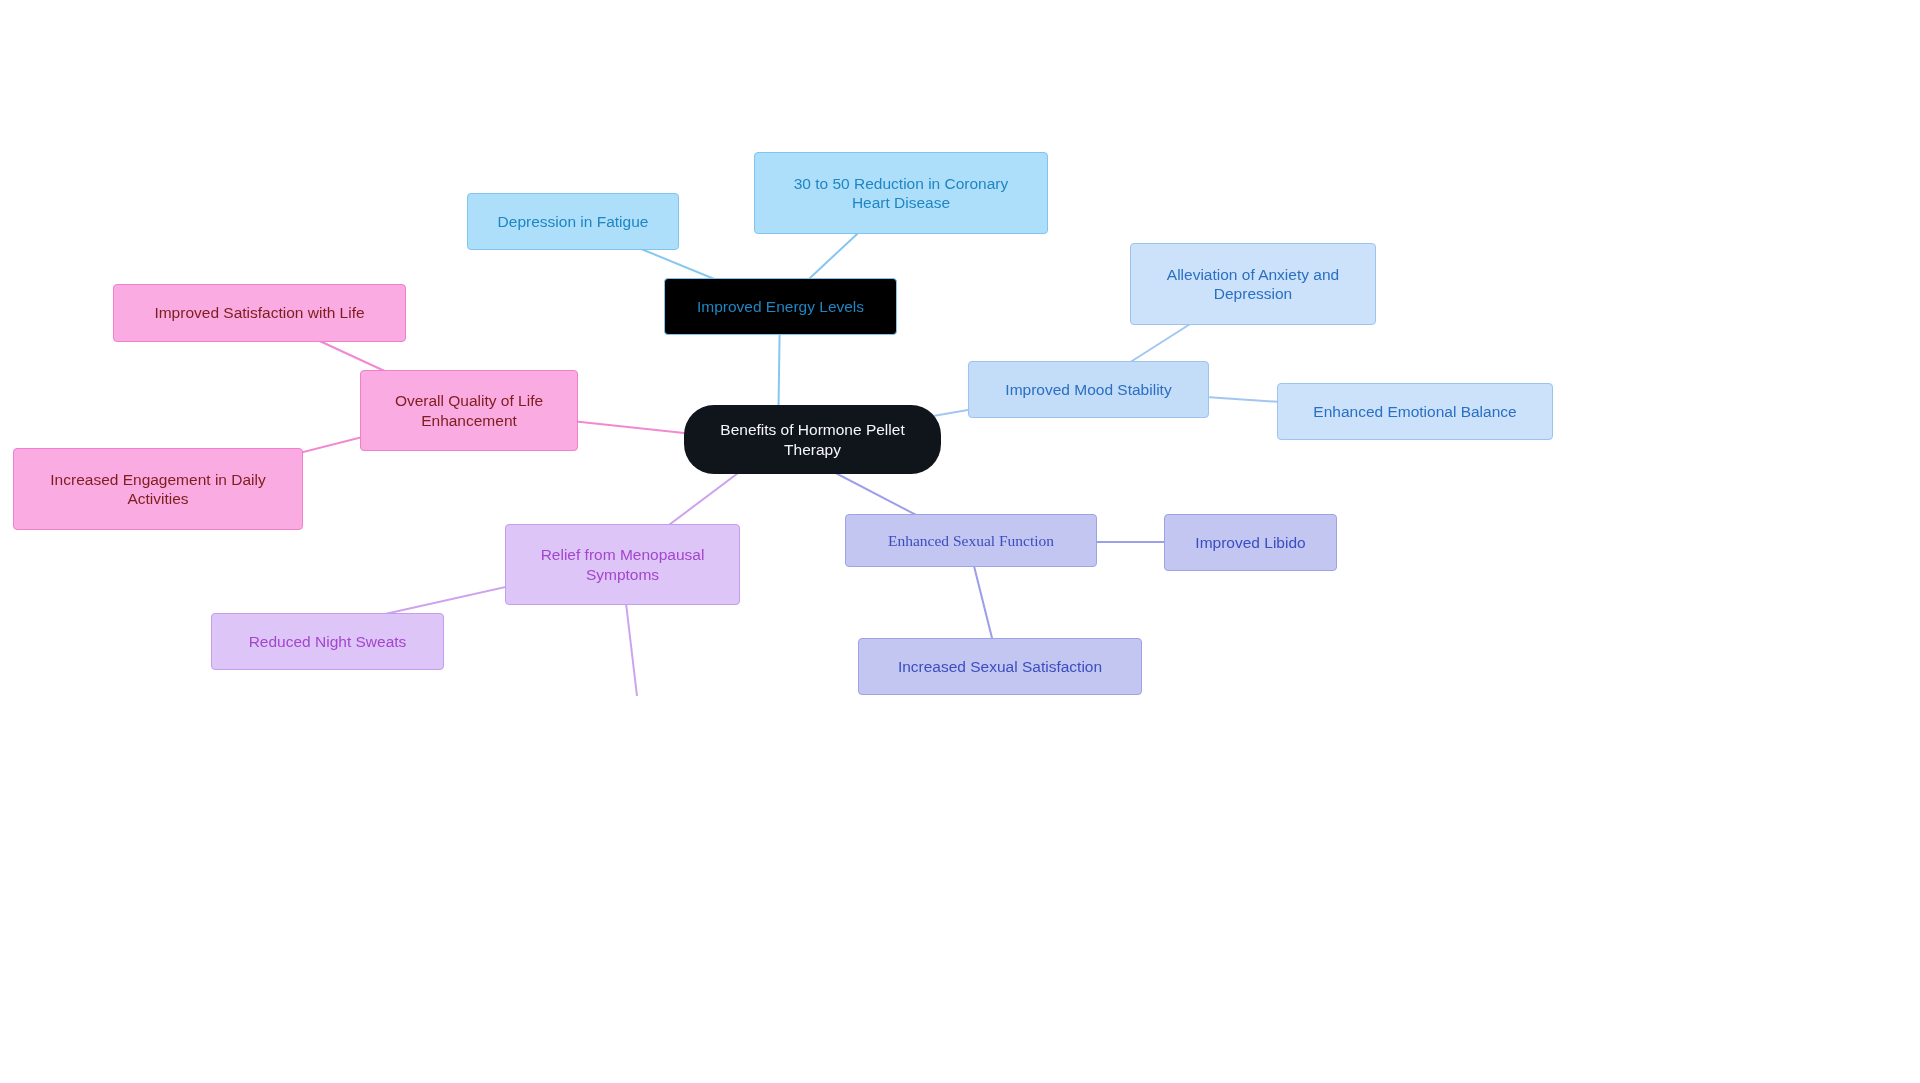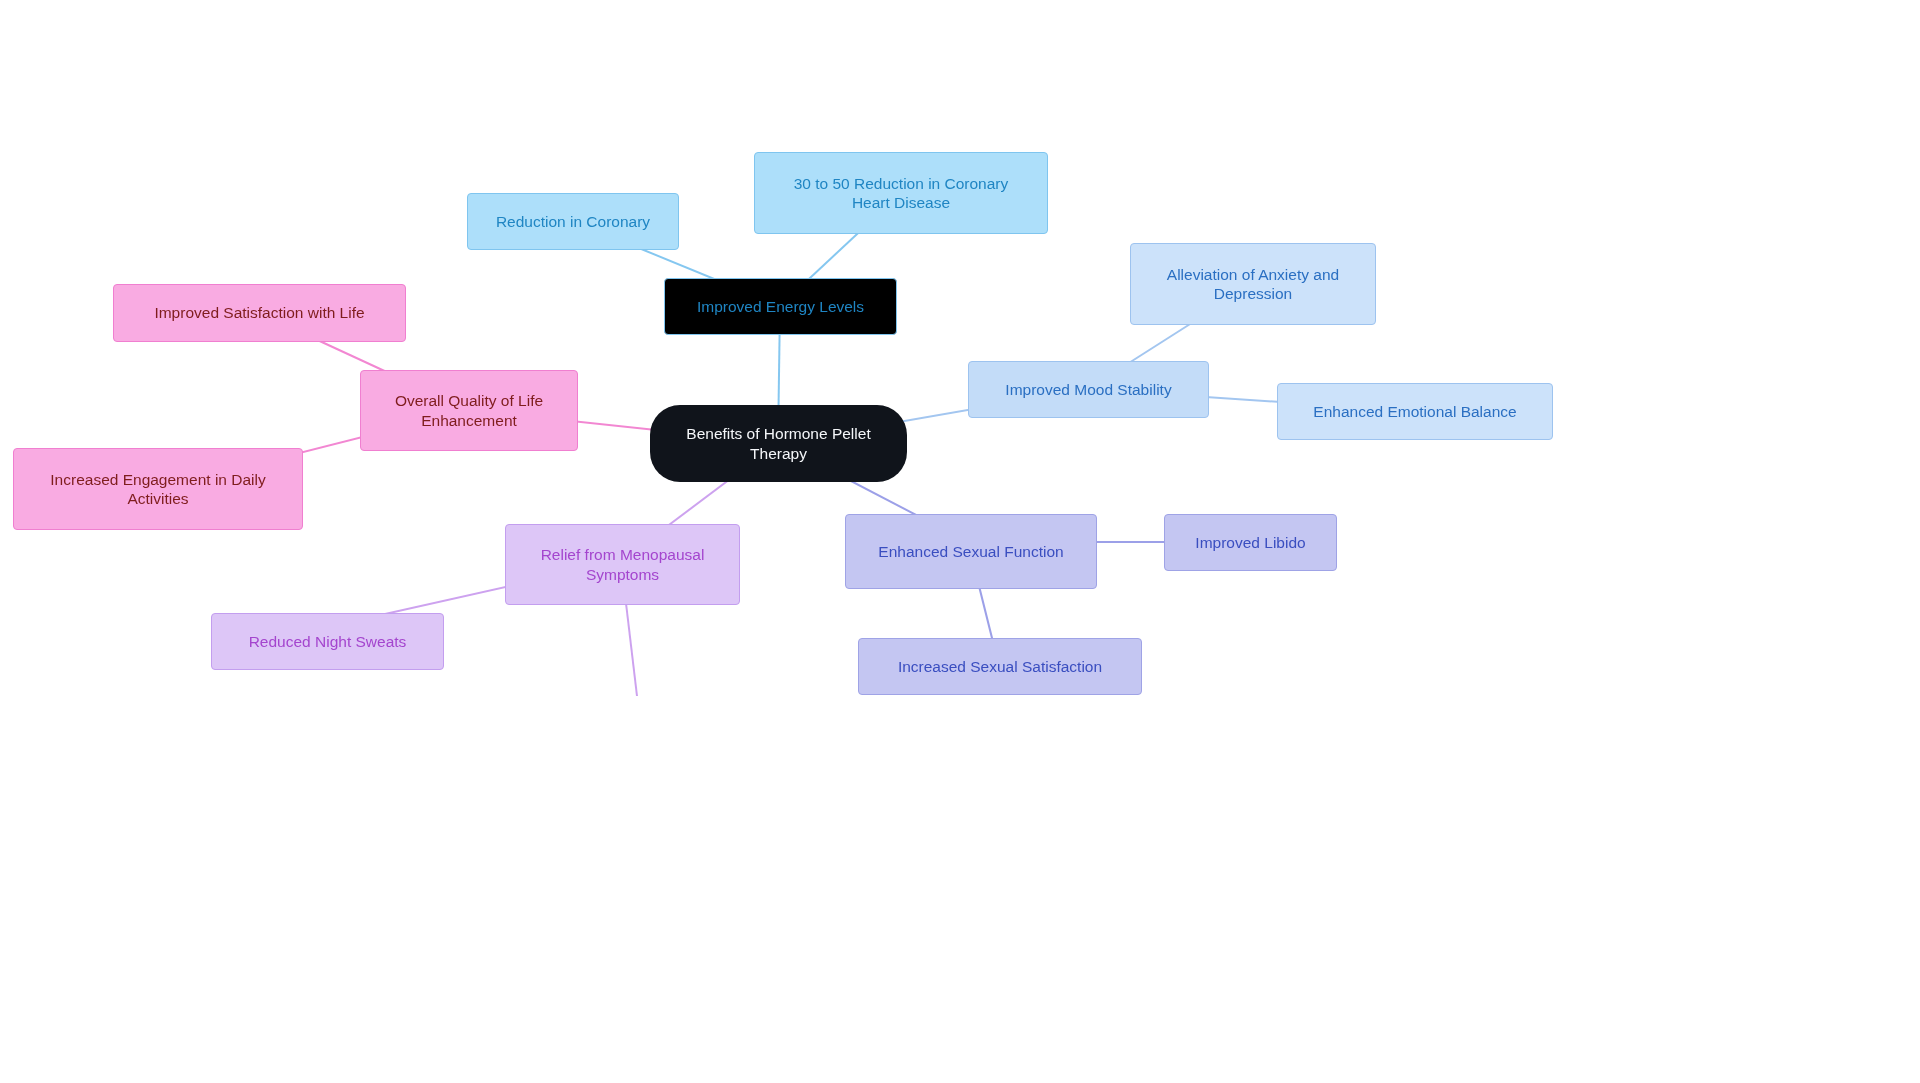--- a/index.html
+++ b/index.html
@@ -95,31 +95,31 @@
     <line x1="968" y1="542" x2="1250" y2="542" stroke="#9ca0e8" stroke-width="2"></line>
     <line x1="968" y1="542" x2="999" y2="666" stroke="#9ca0e8" stroke-width="2"></line>
     <line x1="778" y1="443" x2="621" y2="561" stroke="#cda2ef" stroke-width="2"></line>
     <line x1="621" y1="561" x2="327" y2="627" stroke="#cda2ef" stroke-width="2"></line>
     <line x1="621" y1="561" x2="637" y2="696" stroke="#cda2ef" stroke-width="2"></line>
     <line x1="778" y1="443" x2="469" y2="410" stroke="#f287d2" stroke-width="2"></line>
     <line x1="469" y1="410" x2="259" y2="313" stroke="#f287d2" stroke-width="2"></line>
     <line x1="469" y1="410" x2="157" y2="489" stroke="#f287d2" stroke-width="2"></line>
   </svg>
 
-  <div class="node center-node" style="left:650px; top:405px; width:257px; height:77px;">Benefits of Hormone Pellet Therapy</div>
+  <div class="node center-node" style="left:684px; top:405px; width:257px; height:69px;">Benefits of Hormone Pellet Therapy</div>
 
   <div class="node b-energy" style="left:664px; top:278px; width:233px; height:57px;">Improved Energy Levels</div>
-  <div class="node b-energy-child" style="left:467px; top:193px; width:212px; height:57px;">Reduction in Coronary</div>
+  <div class="node b-energy-child" style="left:467px; top:193px; width:212px; height:57px;">Depression in Fatigue</div>
   <div class="node b-energy-child" style="left:754px; top:152px; width:294px; height:82px;">30 to 50 Reduction in Coronary Heart Disease</div>
 
   <div class="node b-mood" style="left:968px; top:361px; width:241px; height:57px;">Improved Mood Stability</div>
   <div class="node b-mood-child" style="left:1130px; top:243px; width:246px; height:82px;">Alleviation of Anxiety and Depression</div>
   <div class="node b-mood-child" style="left:1277px; top:383px; width:276px; height:57px;">Enhanced Emotional Balance</div>
 
-  <div class="node b-sexual" style="left:845px; top:514px; width:252px; height:75px;">Enhanced Sexual Function</div>
+  <div class="node b-sexual" style="left:845px; top:514px; width:252px; height:53px;font-family:Liberation Serif, serif;">Enhanced Sexual Function</div>
   <div class="node b-sexual" style="left:1164px; top:514px; width:173px; height:57px;">Improved Libido</div>
   <div class="node b-sexual" style="left:858px; top:638px; width:284px; height:57px;">Increased Sexual Satisfaction</div>
 
   <div class="node b-meno" style="left:505px; top:524px; width:235px; height:81px;">Relief from Menopausal Symptoms</div>
   <div class="node b-meno" style="left:211px; top:613px; width:233px; height:57px;">Reduced Night Sweats</div>
 
   <div class="node b-qol" style="left:360px; top:370px; width:218px; height:81px;">Overall Quality of Life Enhancement</div>
   <div class="node b-qol" style="left:113px; top:284px; width:293px; height:58px;">Improved Satisfaction with Life</div>
   <div class="node b-qol" style="left:13px; top:448px; width:290px; height:82px;">Increased Engagement in Daily Activities</div>
 

